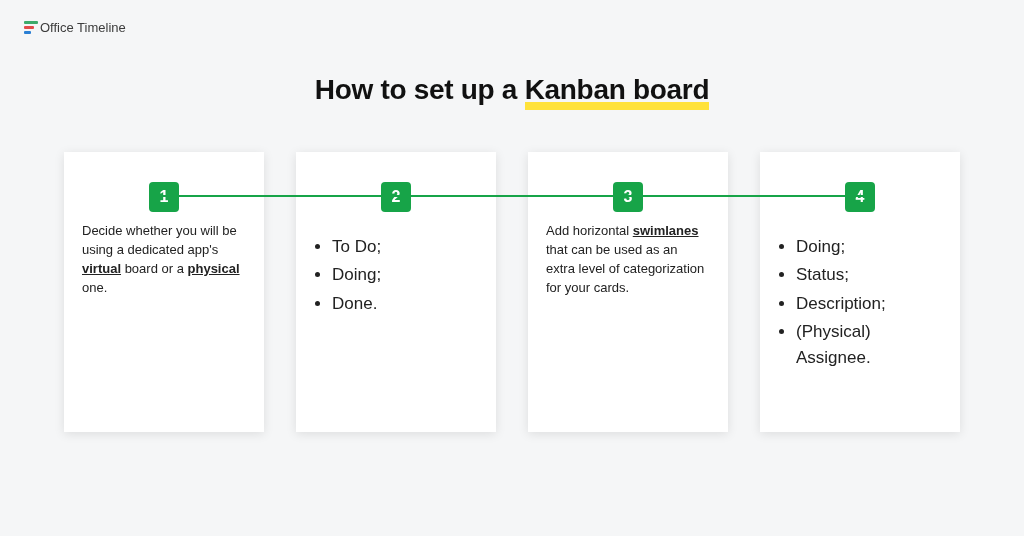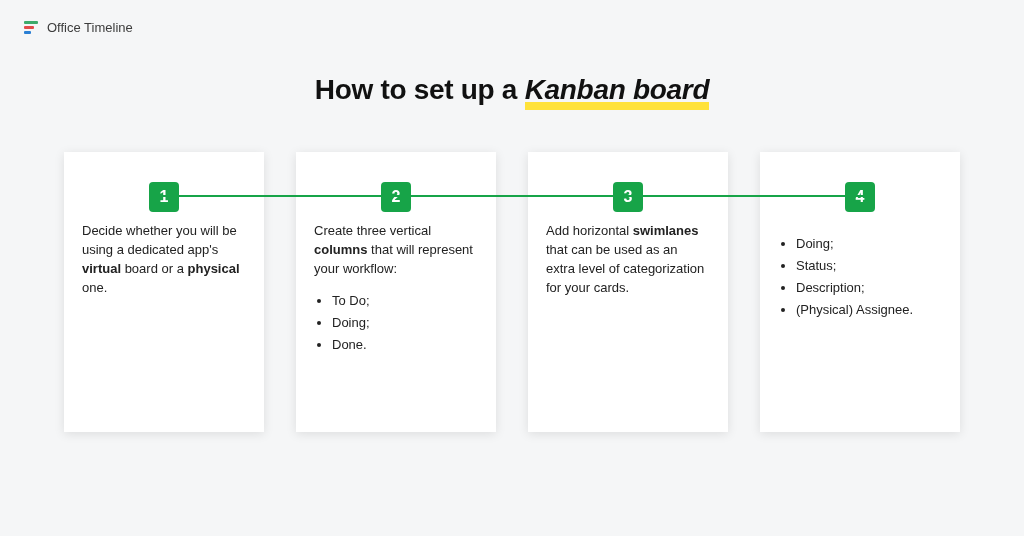--- a/index.html
+++ b/index.html
@@ -9,21 +9,21 @@
     font-family: -apple-system, BlinkMacSystemFont, "Segoe UI", Arial, sans-serif;
     position: relative;
     overflow: hidden;
   }
   .brand {
     position: absolute;
     top: 20px;
     left: 24px;
     display: flex;
     align-items: center;
-    gap: 7px;
+    gap: 0;
     font-size: 13px;
     color: #3c3c3c;
     font-weight: 500;
   }
   .brand-icon {
     width: 16px;
     height: 14px;
     position: relative;
     display: inline-block;
   }
@@ -44,21 +44,20 @@
     width: 100%;
     text-align: center;
     font-size: 28px;
     font-weight: 800;
     color: #111;
     letter-spacing: -0.3px;
   }
   .title .kanban {
     display: inline-block;
     position: relative;
-    font-style: italic;
   }
   .title .kanban-underline {
     position: absolute;
     left: 0;
     right: 0;
     bottom: -4px;
     height: 8px;
     background: #ffe23a;
     z-index: -1;
   }
@@ -107,25 +106,25 @@
     align-items: center;
     justify-content: center;
     border-radius: 4px;
     z-index: 3;
   }
   .desc {
     font-size: 13px;
     line-height: 1.45;
     color: #222;
   }
-  .desc b { font-weight: 700; }
+  .desc b { font-weight: 700; text-decoration: underline; }
   .list {
     margin-top: 12px;
     padding-left: 18px;
-    font-size: 13px;
+    font-size: 17px;
     line-height: 1.55;
     color: #222;
   }
   .list li { margin-bottom: 2px; }
 </style>
 </head>
 <body>
 
 <div class="brand">
   <span class="brand-icon">
@@ -144,21 +143,20 @@
 
 <div class="cards">
 
   <div class="card">
     <div class="badge">1</div>
     <div class="desc">Decide whether you will be using a dedicated app's <b>virtual</b> board or a <b>physical</b> one.</div>
   </div>
 
   <div class="card">
     <div class="badge">2</div>
-    <div class="desc">Create three vertical <b>columns</b> that will represent your workflow:</div>
     <ul class="list">
         <li>To Do;</li>
         <li>Doing;</li>
         <li>Done.</li>
       </ul>
   </div>
 
   <div class="card">
     <div class="badge">3</div>
     <div class="desc">Add horizontal <b>swimlanes</b> that can be used as an extra level of categorization for your cards.</div>

